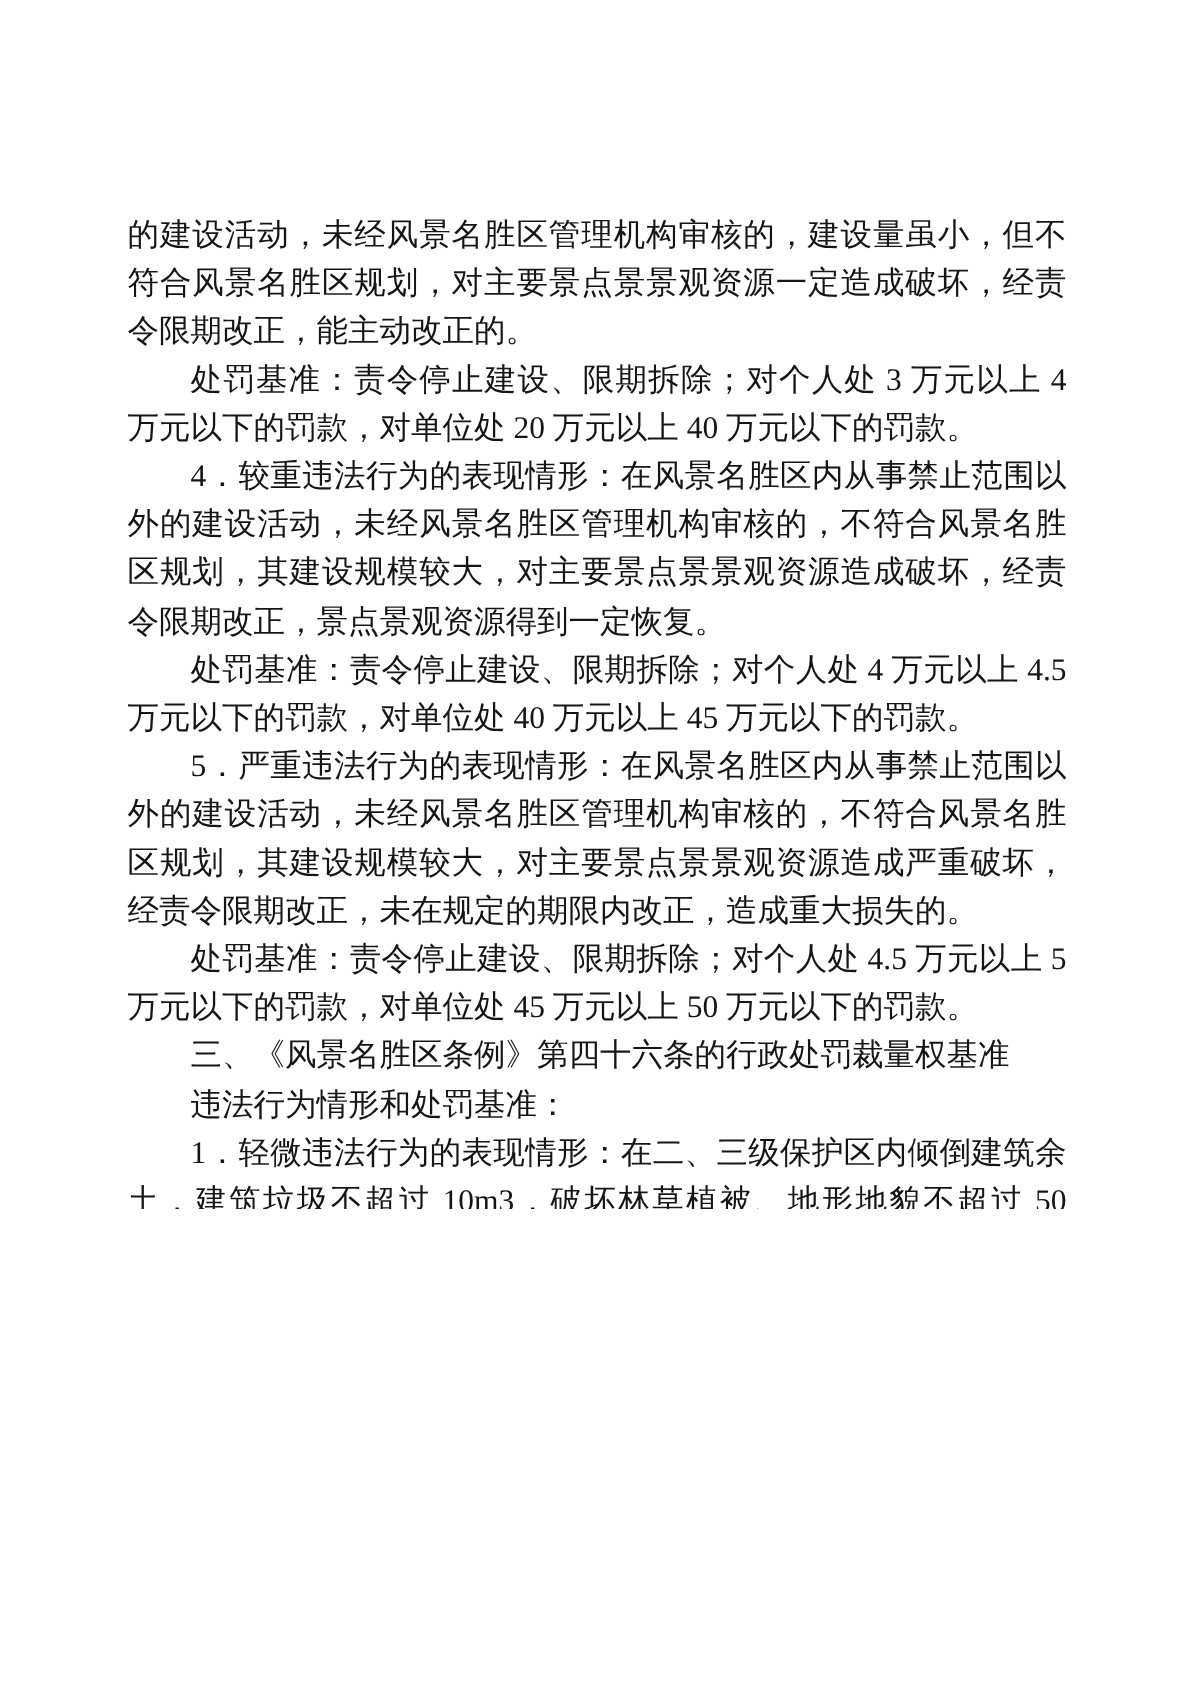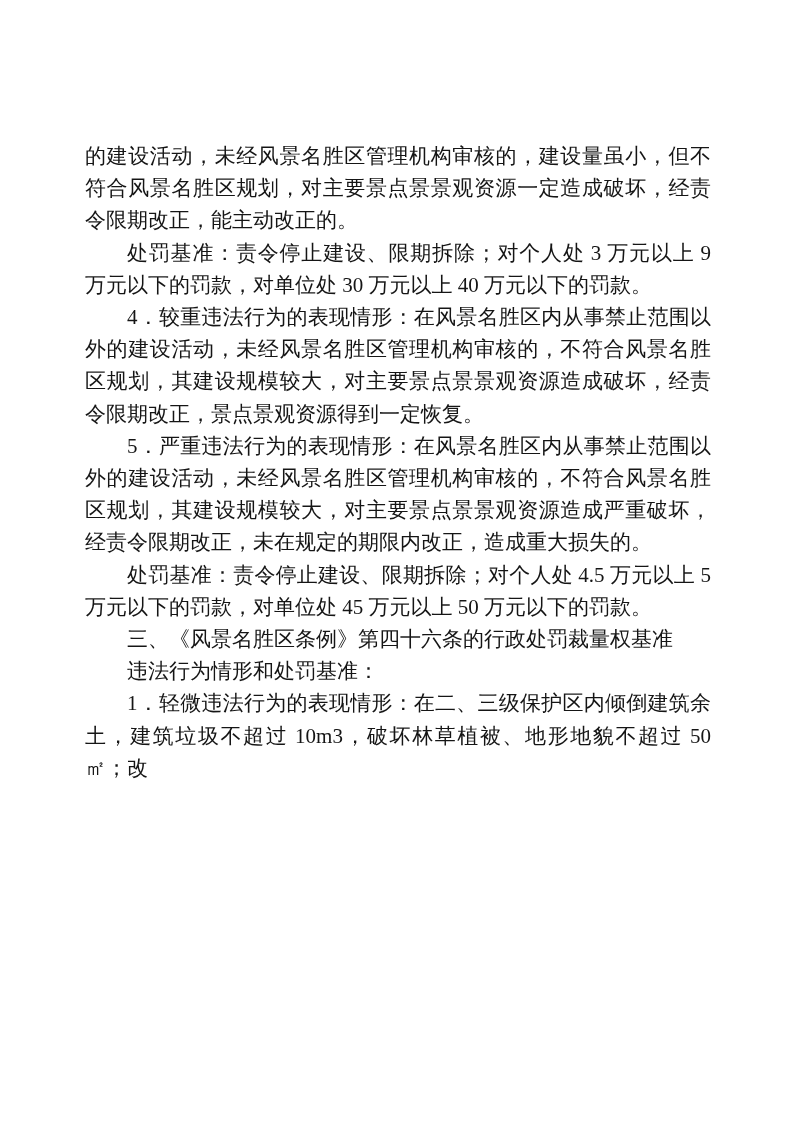--- a/index.html
+++ b/index.html
@@ -51,24 +51,25 @@
   }
 </style>
 </head>
 <body>
 
 <div class="page">
   <div class="content">
 
     <p class="para no-indent"><span>的建设活动，未经风景名胜区管理机构审核的，建设量虽小，但不符合风景名胜区规划，对主要景点景景观资源一定造成破坏，经责令限期改正，能主动改正的。</span></p>
 
-    <p class="para"><b class="label">处罚基准：</b><span>责令停止建设、限期拆除；对个人处 3 万元以上 9 万元以下的罚款，对单位处 30 万元以上 40 万元以下的罚款。</span></p>
+    <p class="para"><b class="label">处罚基准：</b><span>责令停止建设、限期拆除；对个人处 3 万元以上 4 万元以下的罚款，对单位处 20 万元以上 40 万元以下的罚款。</span></p>
 
     <p class="para"><span>4．较重违法行为的表现情形：在风景名胜区内从事禁止范围以外的建设活动，未经风景名胜区管理机构审核的，不符合风景名胜区规划，其建设规模较大，对主要景点景景观资源造成破坏，经责令限期改正，景点景观资源得到一定恢复。</span></p>
 
+    <p class="para"><b class="label">处罚基准：</b><span>责令停止建设、限期拆除；对个人处 4 万元以上 4.5 万元以下的罚款，对单位处 40 万元以上 45 万元以下的罚款。</span></p>
 
     <p class="para"><span>5．严重违法行为的表现情形：在风景名胜区内从事禁止范围以外的建设活动，未经风景名胜区管理机构审核的，不符合风景名胜区规划，其建设规模较大，对主要景点景景观资源造成严重破坏，经责令限期改正，未在规定的期限内改正，造成重大损失的。</span></p>
 
     <p class="para"><b class="label">处罚基准：</b><span>责令停止建设、限期拆除；对个人处 4.5 万元以上 5 万元以下的罚款，对单位处 45 万元以上 50 万元以下的罚款。</span></p>
 
     <p class="para heading"><span>三、《风景名胜区条例》第四十六条的行政处罚裁量权基准</span></p>
 
 
     <p class="para heading"><span>违法行为情形和处罚基准：</span></p>
 

